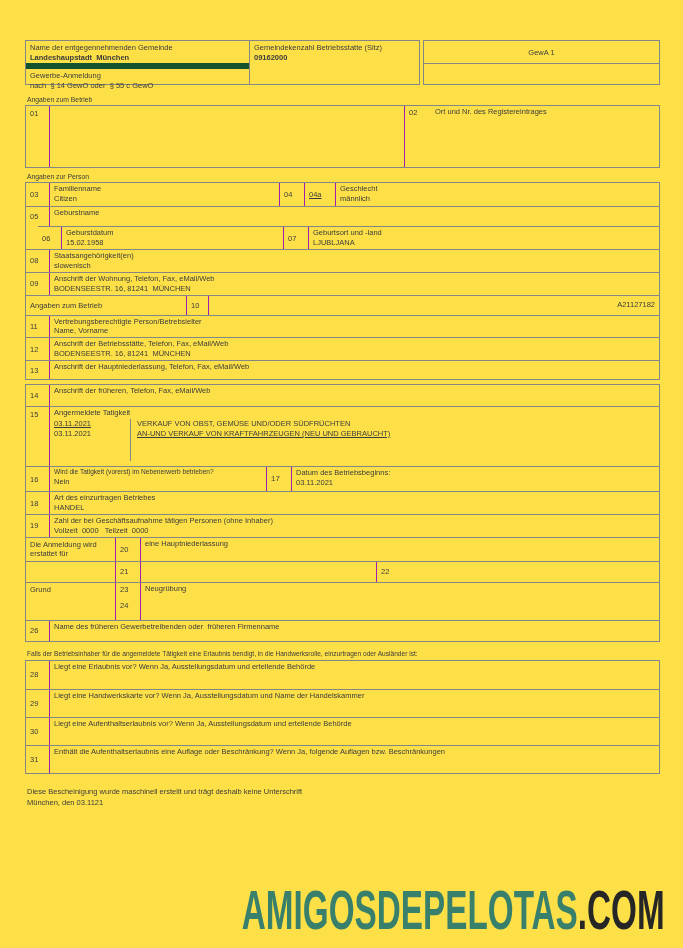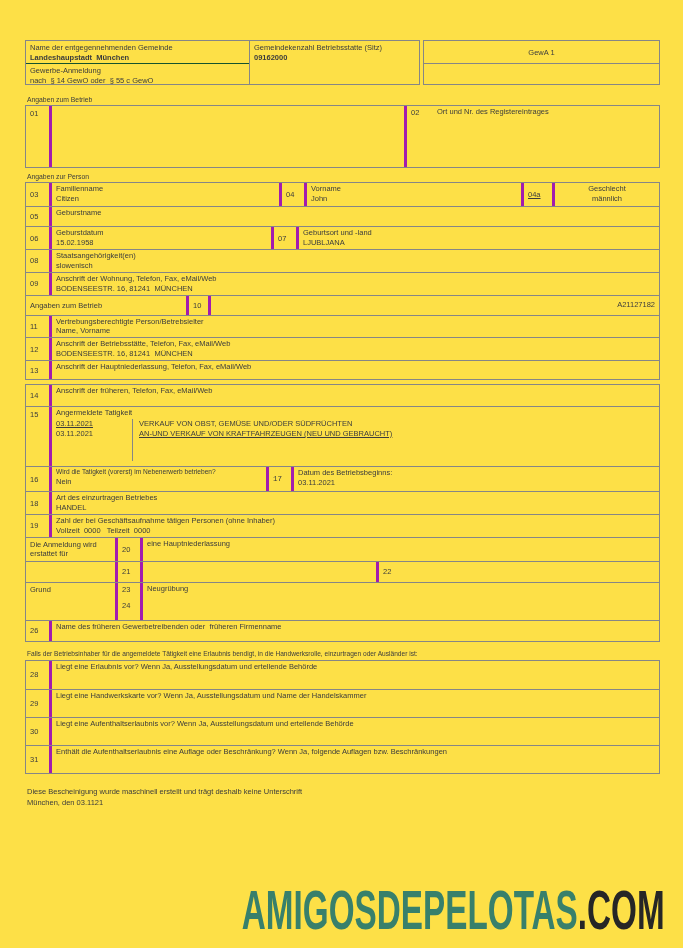--- a/index.html
+++ b/index.html
@@ -7,21 +7,21 @@
   .page {
     position:relative; width:683px; height:948px; background:#fde047;
     font-family:"Liberation Sans", sans-serif; color:#3c3c3c; overflow:hidden;
   }
   .content { position:absolute; left:25px; top:40px; width:635px; }
   * { box-sizing:border-box; }
 
   .tbl { border:1px solid #868686; }
   .row { display:flex; border-top:1px solid #868686; align-items:stretch; }
   .row:first-child { border-top:none; }
-  .bl { border-left:3px solid #a21caf; }
+  .bl { border-left:1px solid #a21caf; }
 
   .no { width:23px; flex:none; font-size:7.5px; display:flex; align-items:center; padding-left:4px; }
   .no.top { align-items:flex-start; padding-top:3px; }
   .numcell { flex:none; font-size:7.5px; display:flex; align-items:flex-start; padding:2px 0 0 4px; }
 
   .fieldcell { flex:1; padding:1px 4px; }
   .lbl { font-size:7.5px; line-height:1.32; white-space:pre-wrap; }
   .val { font-size:7.5px; line-height:1.32; white-space:pre-wrap; }
   .small { font-size:6.6px; }
   .b { font-weight:bold; }
@@ -30,21 +30,21 @@
   .sec { font-size:6.8px; margin:11px 0 2px 2px; }
   .note { font-size:6.6px; margin:8px 0 3px 2px; }
 
   
   .hdr { display:flex; }
   .hdr-left { width:225px; flex:none; border:1px solid #868686; }
   .hdr-mid  { width:170px; flex:none; border:1px solid #868686; border-left:none; padding:2px 4px; }
   .hdr-gap  { width:3px; flex:none; }
   .hdr-right{ flex:1; border:1px solid #868686; }
   .hdr-box  { padding:2px 4px; height:22px; }
-  .hdr-box + .hdr-box { border-top:1px solid #14532d; height:20px; }
+  .hdr-box + .hdr-box { border-top:6px solid #14532d; height:20px; }
   .hdr-code { height:22px; display:flex; align-items:center; justify-content:center; font-size:7.5px; }
   .hdr-empty{ height:21px; border-top:1px solid #868686; }
 
   
   .ent-wrap { display:flex; min-height:42px; margin-top:1px; }
   .ent-dates { width:76px; flex:none; }
   .ent-texts { flex:1; border-left:1px solid #868686; padding-left:6px; }
 
   .grouplbl { flex:none; font-size:7.5px; padding:2px 4px; white-space:pre-wrap; }
 
@@ -102,40 +102,36 @@
     <div class="sec" style="margin-top:5px;">Angaben zur Person</div>
 
     <div class="tbl">
       <div class="row" style="min-height:23px;">
         <div class="no">03</div>
         <div class="fieldcell bl" style="width:230px; flex:none;">
           <div class="lbl">Familienname</div>
           <div class="val">Citizen</div>
         </div>
         <div class="no bl" style="width:25px;">04</div>
-        <div class="fieldcell bl">
-          <div class="lbl">Vorname</div>
-          <div class="val">John</div>
-        </div>
         <div class="no bl" style="width:31px;text-decoration:underline;">04a</div>
-        <div class="fieldcell bl" style="width:107px; flex:none;text-align:center;">
+        <div class="fieldcell bl" style="width:107px; flex:none;">
           <div class="lbl">Geschlecht</div>
           <div class="val">männlich</div>
         </div>
       </div>
 
       <div class="row" style="min-height:20px;">
         <div class="no">05</div>
         <div class="fieldcell bl">
           <div class="lbl">Geburstname</div>
           <div class="val"></div>
         </div>
       </div>
 
-      <div class="row" style="min-height:23px;">
+      <div class="row" style="min-height:23px;margin-left:12px;">
         <div class="no">06</div>
         <div class="fieldcell bl" style="width:222px; flex:none;">
           <div class="lbl">Geburstdatum</div>
           <div class="val">15.02.1958</div>
         </div>
         <div class="no bl" style="width:25px;">07</div>
         <div class="fieldcell bl">
           <div class="lbl">Geburtsort und -land</div>
           <div class="val">LJUBLJANA</div>
         </div>

